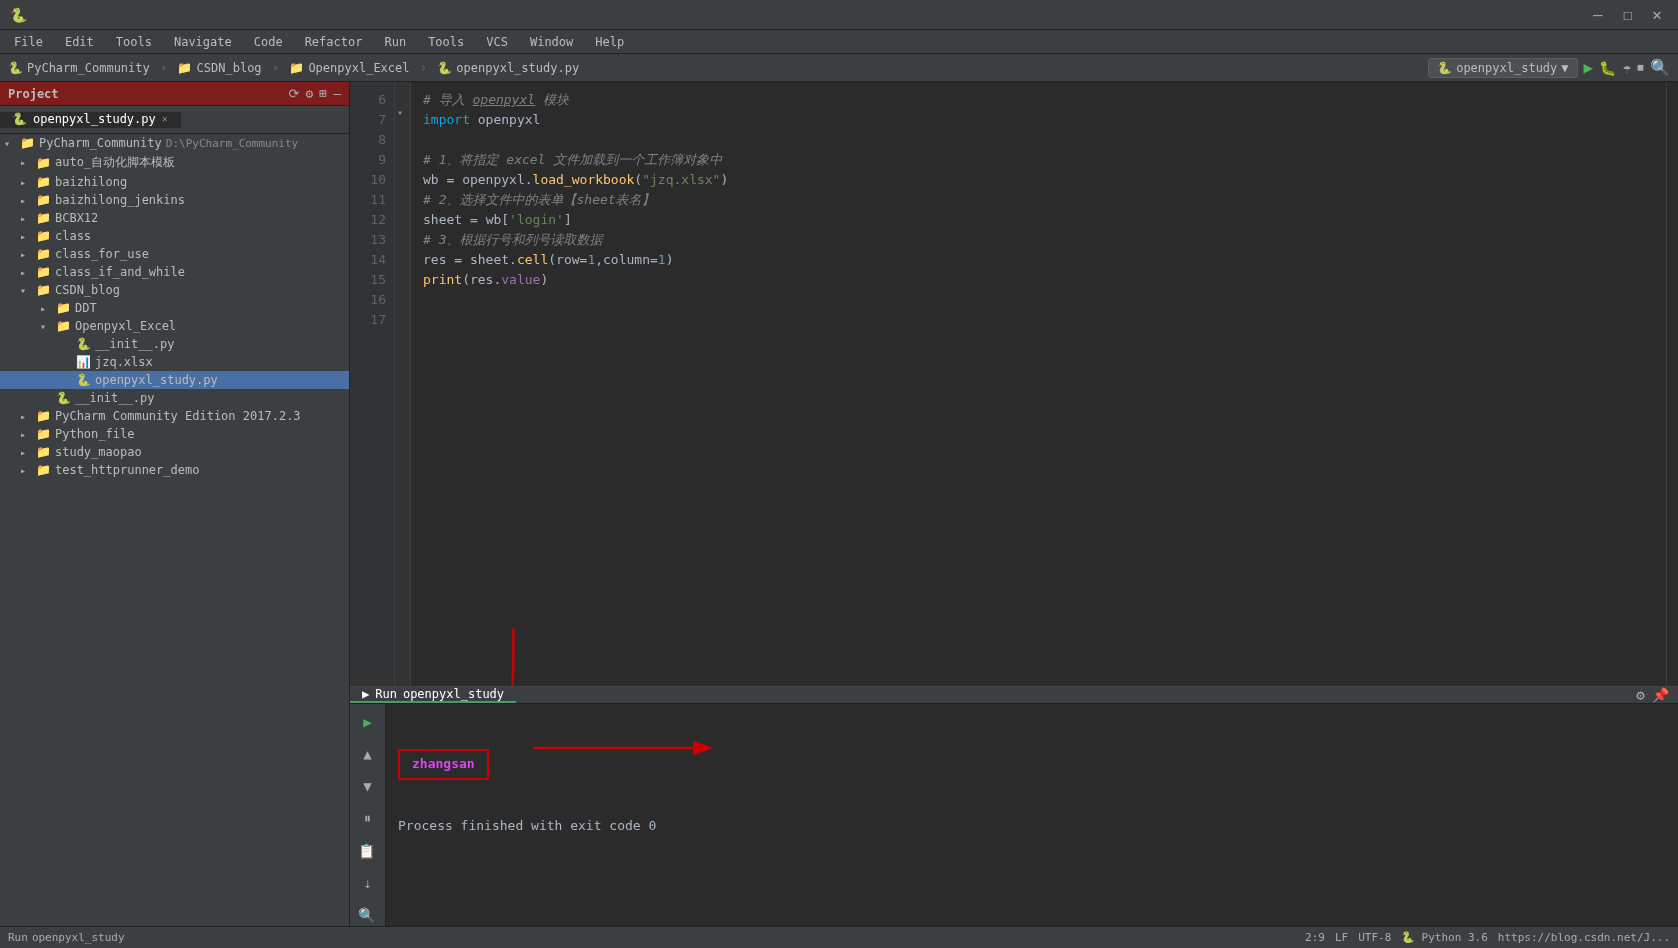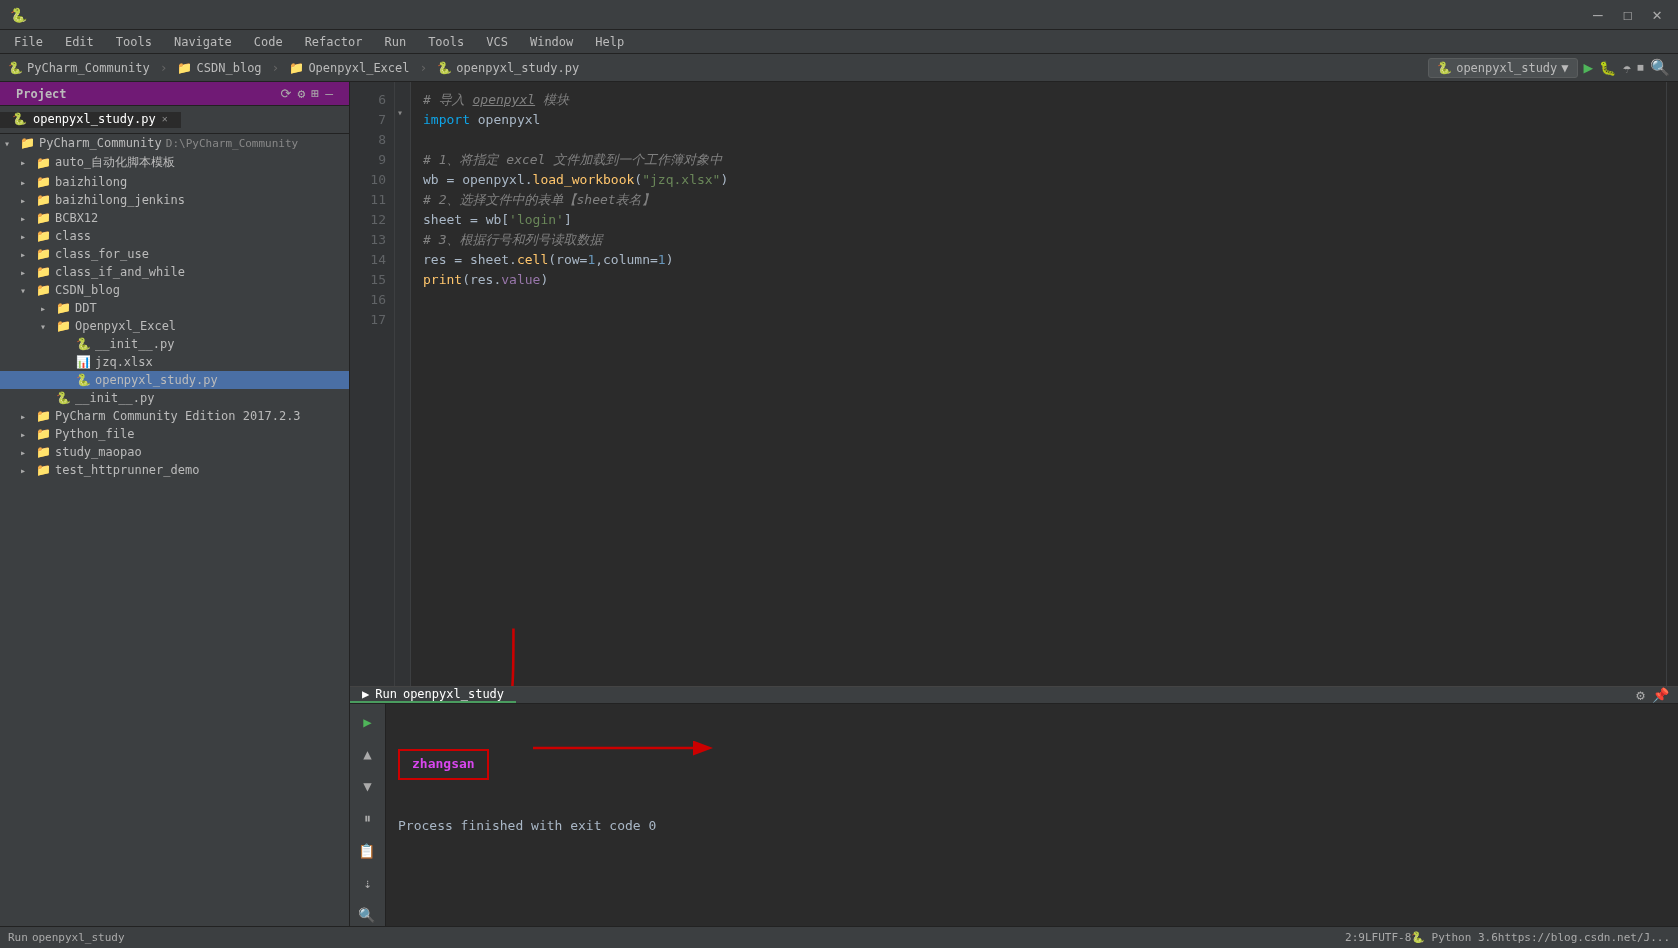--- a/index.html
+++ b/index.html
@@ -92,25 +92,25 @@
     }
     .tab.active {
       background: #2b2b2b;
       color: #ffffff;
       border-bottom: 2px solid #2b2b2b;
     }
     .tab-close { color: #888; font-size: 10px; cursor: pointer; }
 
     
     .panel-header {
-      background: #701a75;
+      background: #7f1d1d;
       height: 24px;
       display: flex;
       align-items: center;
-      padding: 0 16px;
+      padding: 0 8px;
       border-bottom: 1px solid #222;
       justify-content: space-between;
     }
     .panel-title { color: #bbbbbb; font-size: 12px; font-weight: bold; }
 
     
     .sidebar {
       width: 350px;
       min-width: 350px;
       background: #3c3f41;
@@ -307,21 +307,21 @@
       height: 22px;
       display: flex;
       align-items: center;
       justify-content: space-between;
       padding: 0 8px;
       border-top: 1px solid #222;
       font-size: 11px;
       color: #aaa;
     }
     .status-left { display: flex; align-items: center; gap: 4px; }
-    .status-right { display: flex; align-items: center; gap: 0; }
+    .status-right { display: flex; align-items: center; gap: 10px; }
 
     
     .full-layout {
       display: flex;
       flex-direction: column;
       height: 948px;
     }
     .editor-section {
       flex: 1;
       display: flex;

